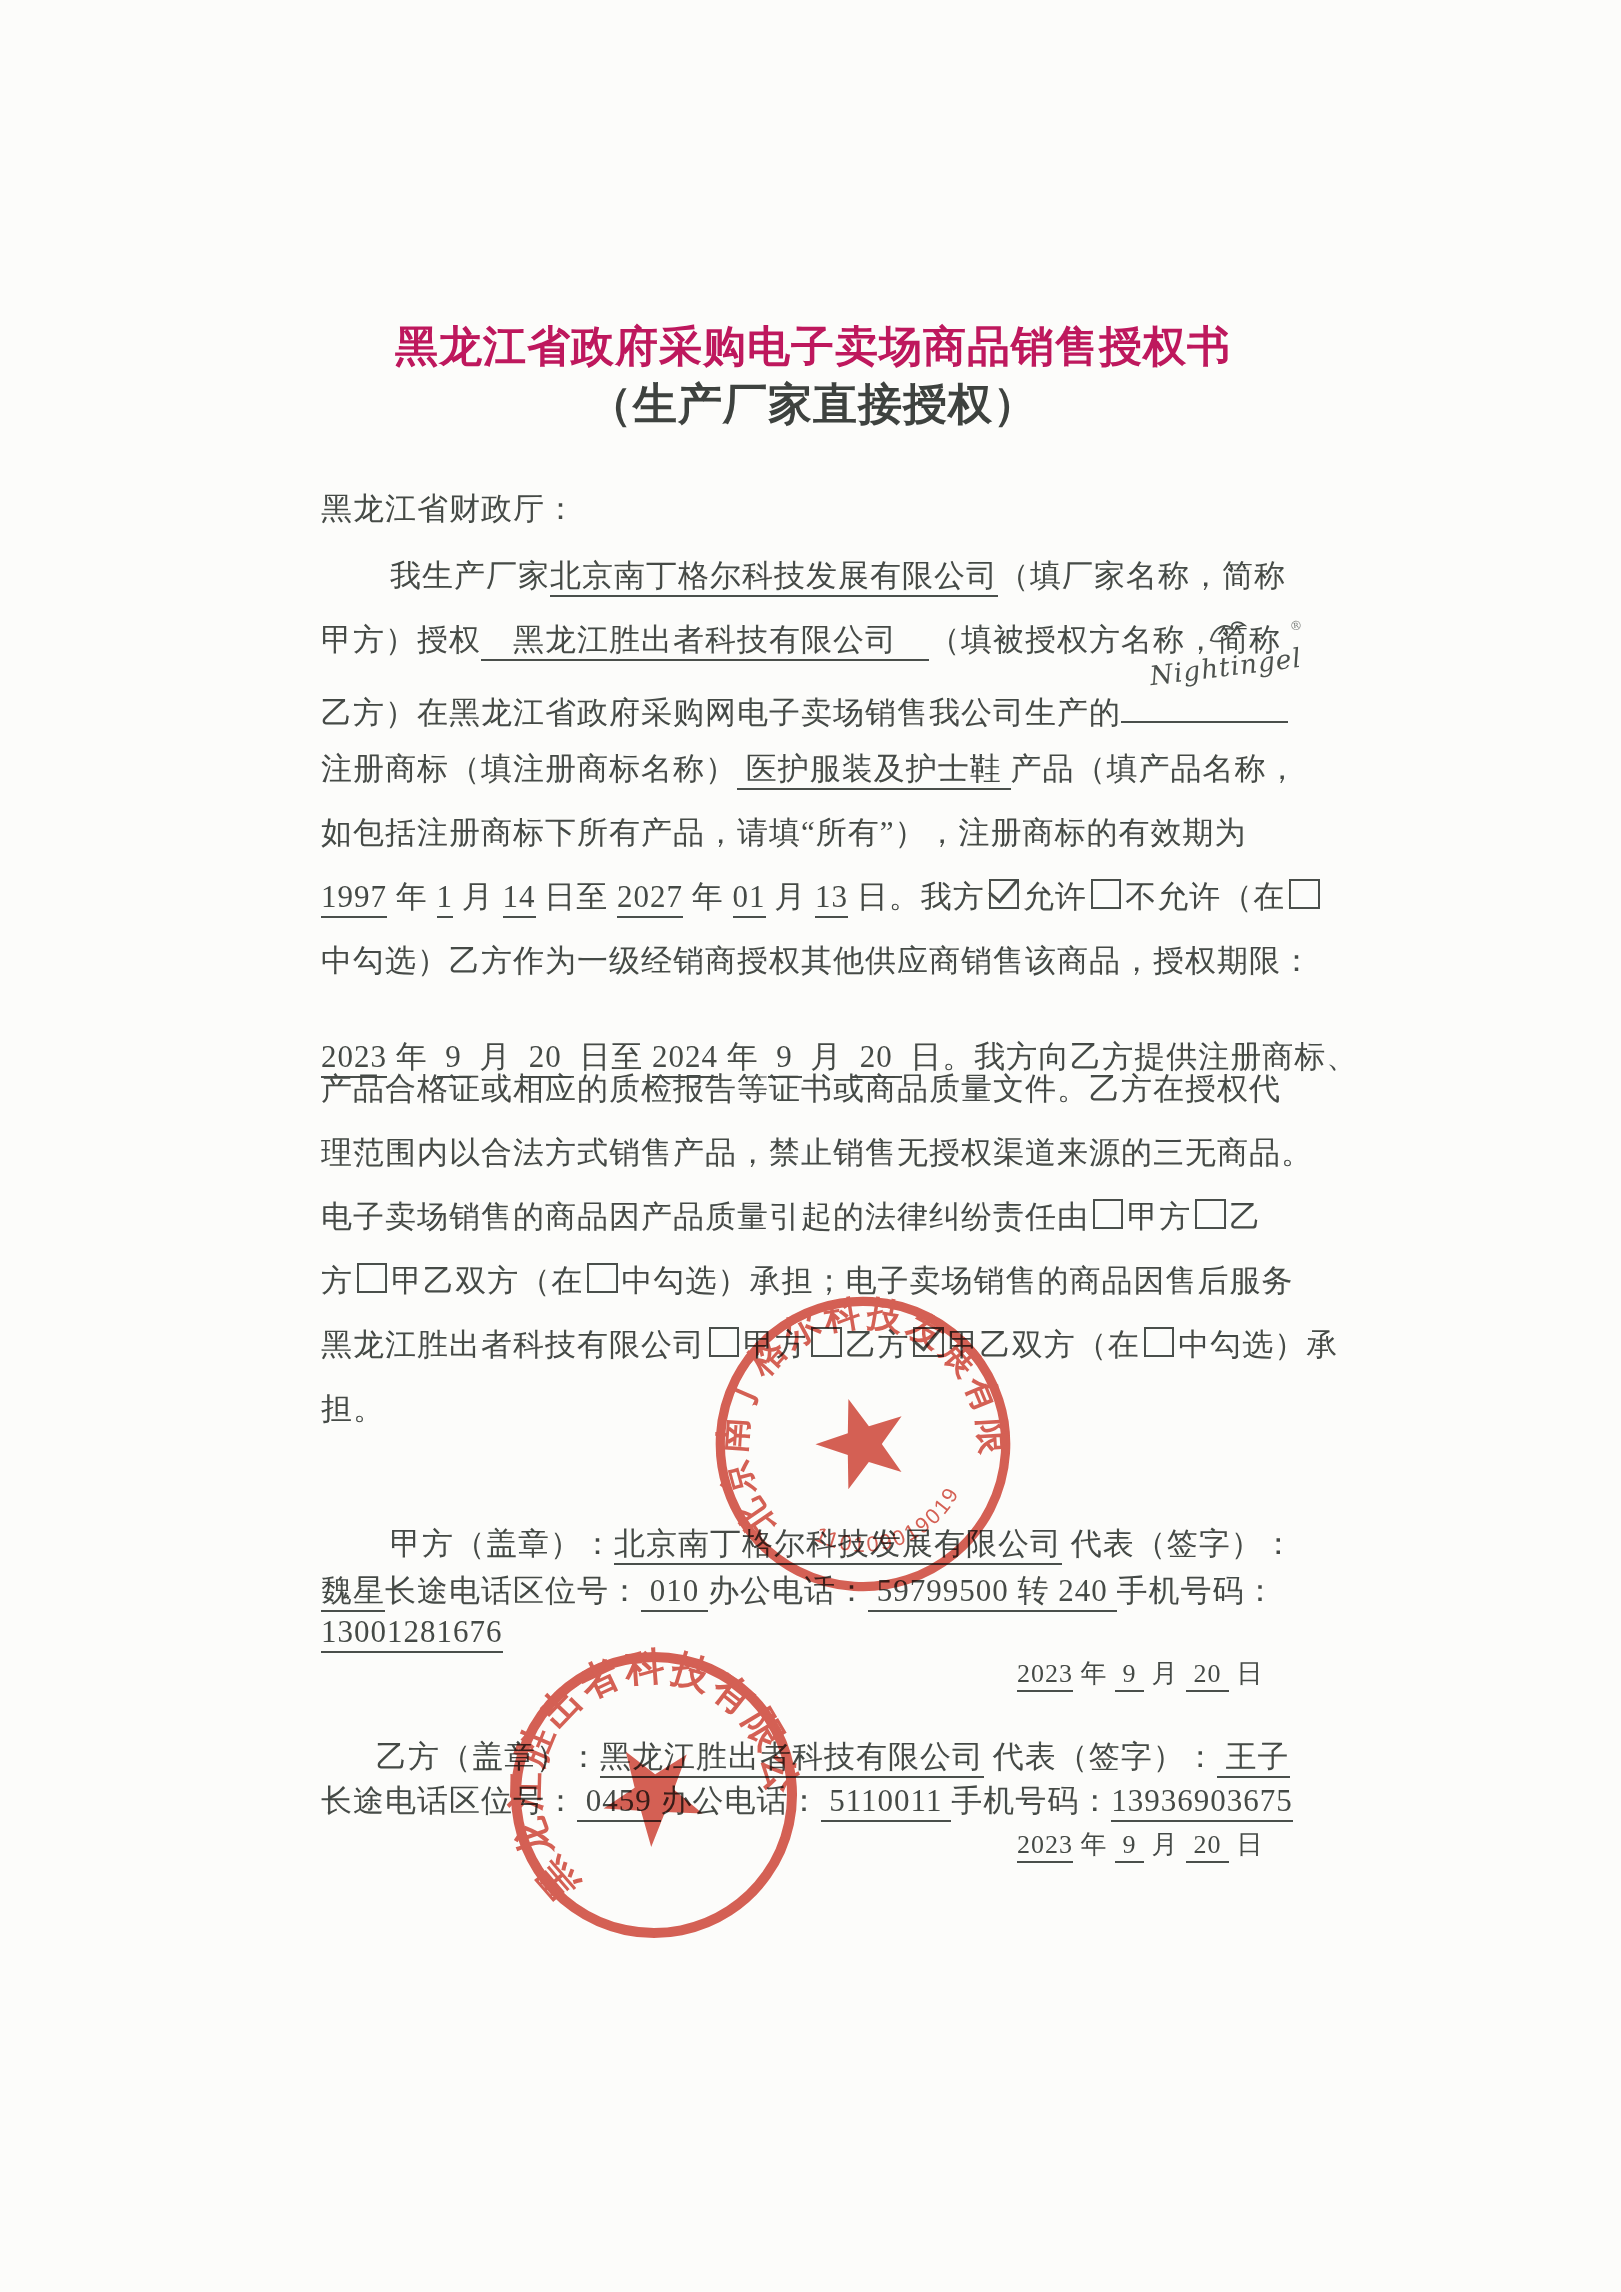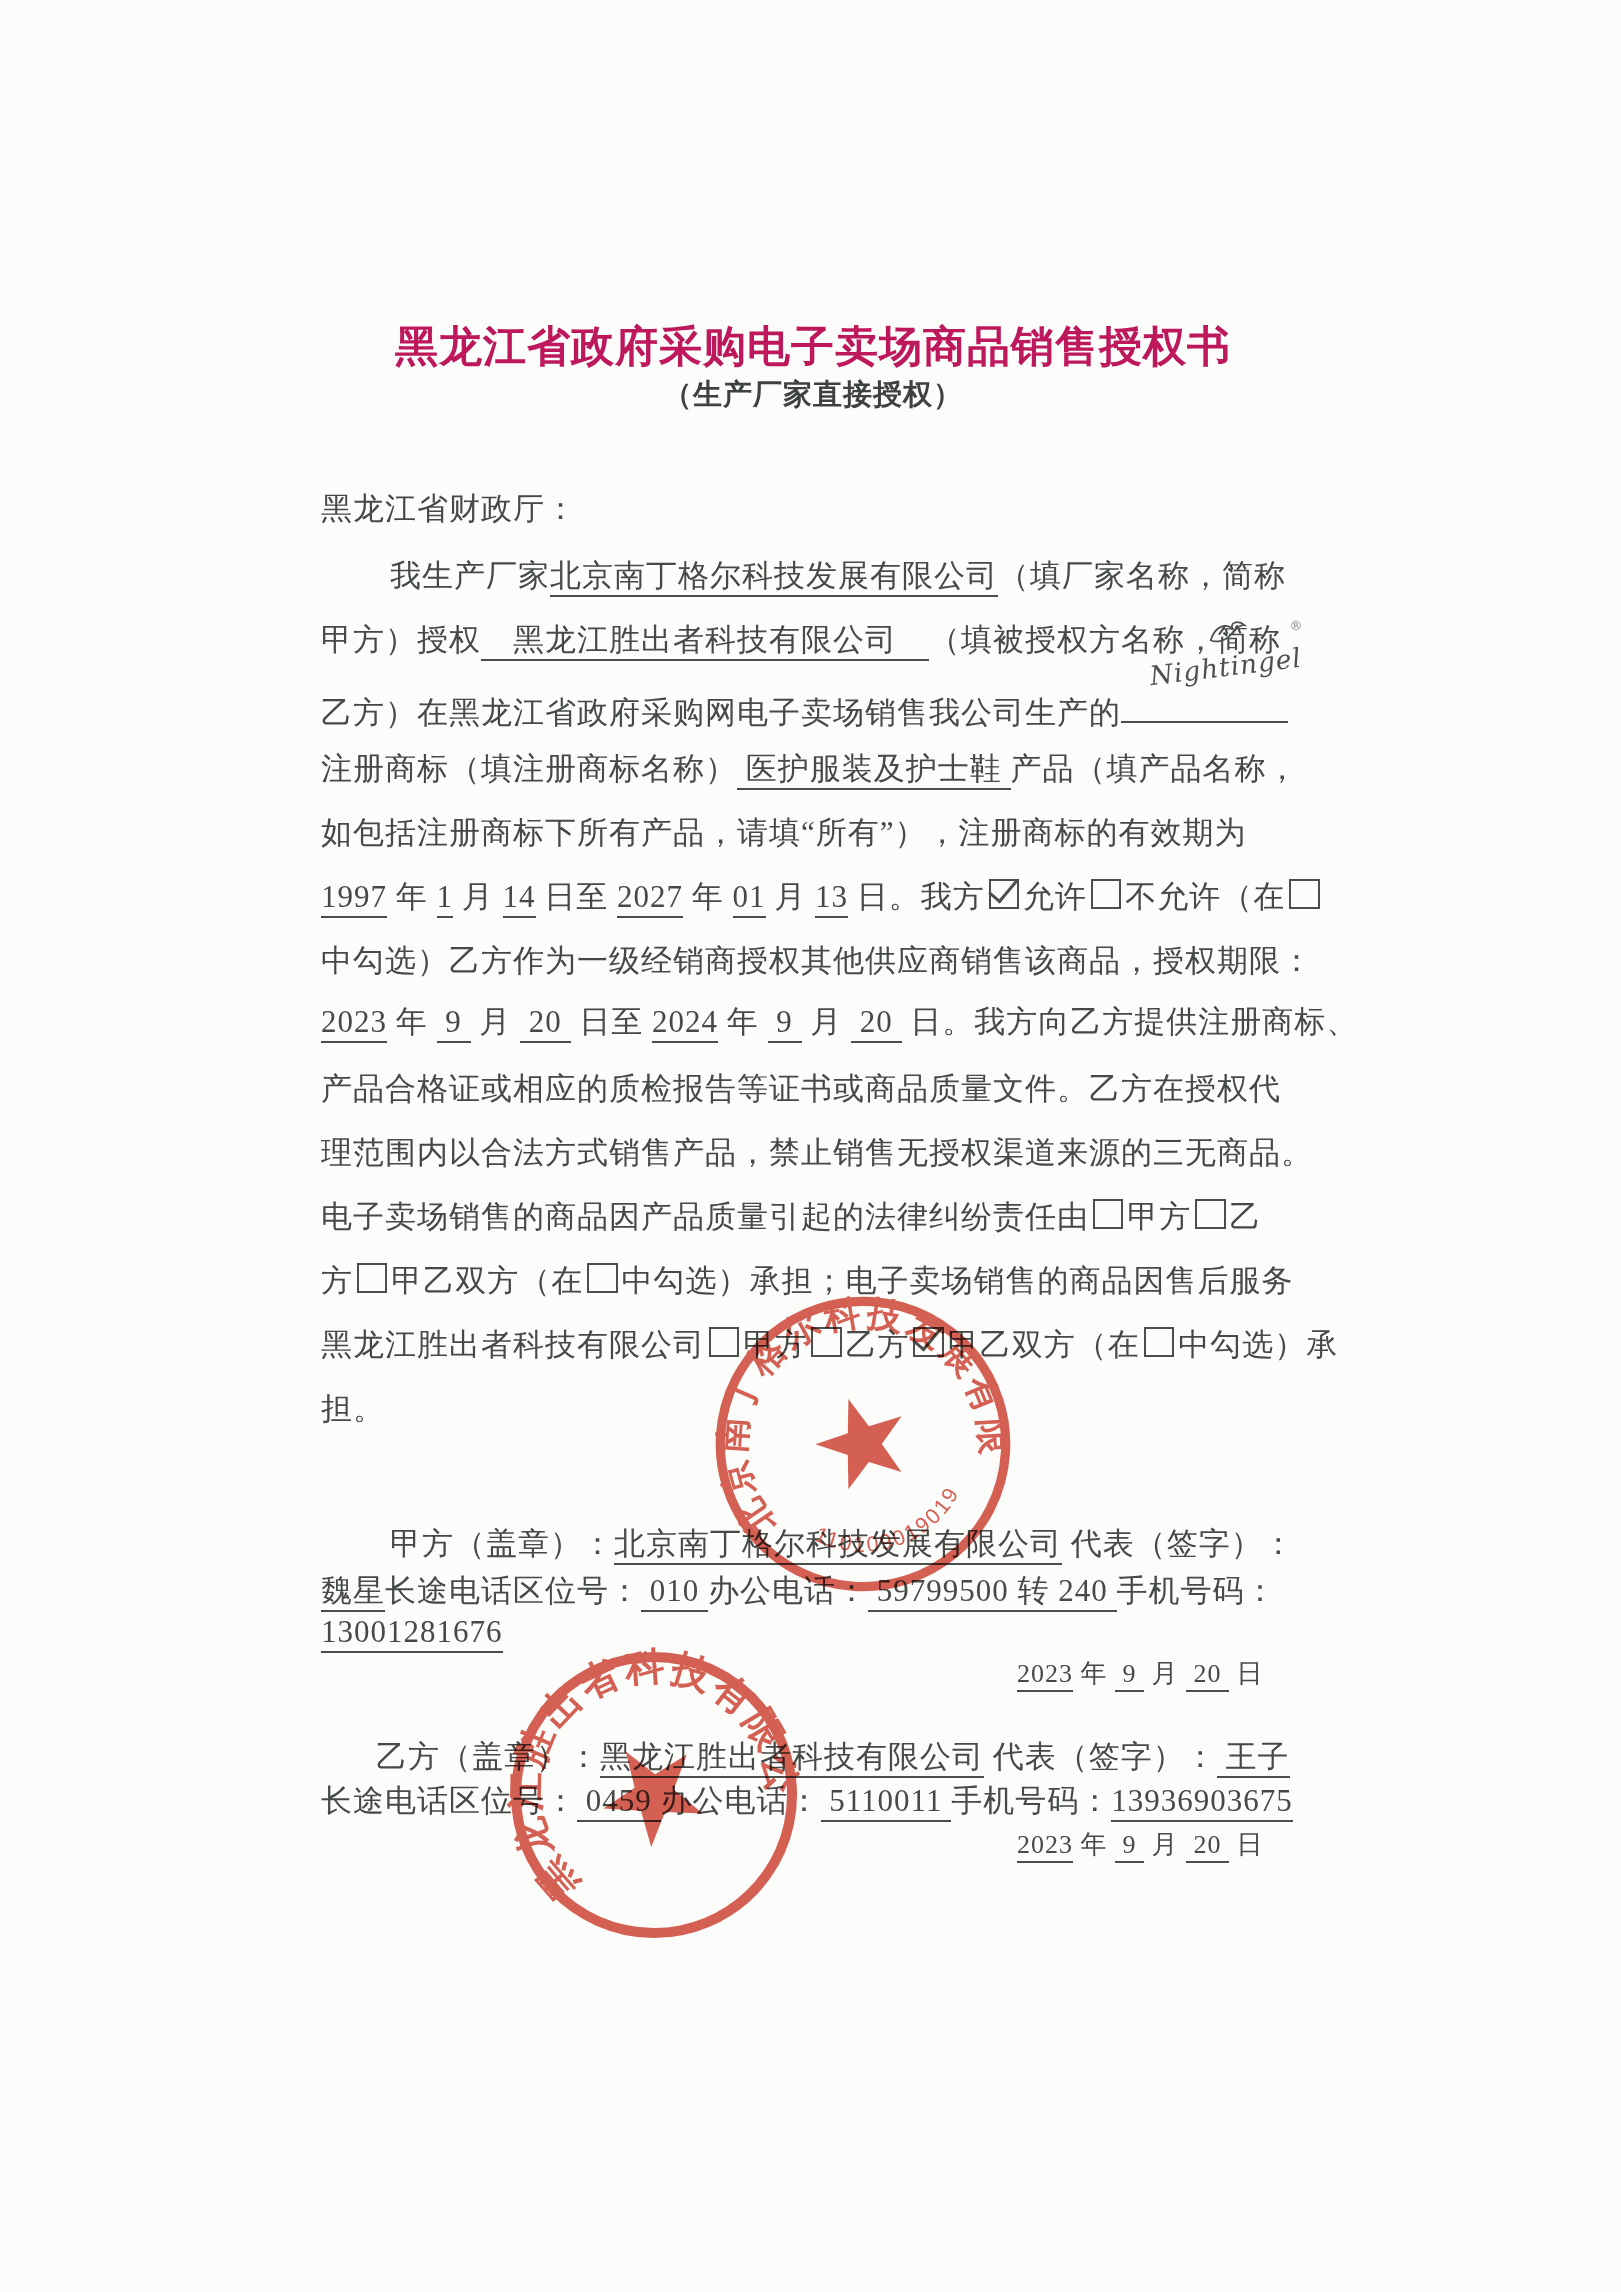--- a/index.html
+++ b/index.html
@@ -5,21 +5,21 @@
   html,body{margin:0;padding:0;background:#e8e8e6;}
   .page{
     position:relative;width:1621px;height:2293px;margin:0 auto;
     background:#fcfcfa;overflow:hidden;
     font-family:"Liberation Serif","DejaVu Serif",serif;
     color:#454a46;
   }
   .ln{position:absolute;left:321px;width:1019px;font-size:31px;line-height:1.25;white-space:pre;letter-spacing:1px;}
   .ctr{left:321px;width:984px;text-align:center;white-space:pre;}
   .title1{font-family:"Liberation Sans","DejaVu Sans",sans-serif;font-weight:700;font-size:43px;letter-spacing:1px;color:#be185d;}
-  .title2{font-family:"Liberation Sans","DejaVu Sans",sans-serif;font-weight:700;font-size:29px;color:#3e423f;}
+  .title2{font-family:"Liberation Sans","DejaVu Sans",sans-serif;font-weight:700;font-size:44px;color:#3e423f;}
   .u{border-bottom:2px solid #4a4f4b;padding-bottom:2px;}
   .blank{display:inline-block;width:167px;height:35px;border-bottom:2.9px solid #4a4f4b;vertical-align:baseline;}
   .cb{display:inline-block;width:26.5px;height:26.5px;border:2.9px solid #4a4f4b;vertical-align:-2px;margin:0 3.9px;position:relative;}
   .cb.ck::after{
     content:"";position:absolute;left:4.9px;top:-7.8px;width:11.8px;height:25.5px;
     border-right:3.9px solid #4a4f4b;border-bottom:3.9px solid #4a4f4b;
     transform:rotate(40deg);
   }
   .stamp{position:absolute;mix-blend-mode:multiply;opacity:.88;}
   .logo{
@@ -49,21 +49,21 @@
   <div class="ln" style="top:686px"><span>乙方）在黑龙江省政府采购网电子卖场销售我公司生产的</span><span class="blank"></span></div>
 
   <div class="ln" style="top:750px"><span>注册商标（填注册商标名称）</span><span class="u"> 医护服装及护士鞋 </span><span>产品（填产品名称，</span></div>
 
   <div class="ln" style="top:814px">如包括注册商标下所有产品，请填“所有”），注册商标的有效期为</div>
 
   <div class="ln" style="top:878px"><span class="u">1997</span><span> 年 </span><span class="u">1</span><span> 月 </span><span class="u">14</span><span> 日至 </span><span class="u">2027</span><span> 年 </span><span class="u">01</span><span> 月 </span><span class="u">13</span><span> 日。我方</span><span class="cb ck"></span><span>允许</span><span class="cb"></span><span>不允许（在</span><span class="cb"></span></div>
 
   <div class="ln" style="top:942px">中勾选）乙方作为一级经销商授权其他供应商销售该商品，授权期限：</div>
 
-  <div class="ln" style="top:1003px"><span class="u">2023</span><span> 年 </span><span class="u"> 9 </span><span> 月 </span><span class="u"> 20 </span><span> 日至 </span><span class="u">2024</span><span> 年 </span><span class="u"> 9 </span><span> 月 </span><span class="u"> 20 </span><span> 日。我方向乙方提供注册商标、</span></div>
+  <div class="ln" style="top:1038px"><span class="u">2023</span><span> 年 </span><span class="u"> 9 </span><span> 月 </span><span class="u"> 20 </span><span> 日至 </span><span class="u">2024</span><span> 年 </span><span class="u"> 9 </span><span> 月 </span><span class="u"> 20 </span><span> 日。我方向乙方提供注册商标、</span></div>
 
   <div class="ln" style="top:1070px">产品合格证或相应的质检报告等证书或商品质量文件。乙方在授权代</div>
   <div class="ln" style="top:1134px">理范围内以合法方式销售产品，禁止销售无授权渠道来源的三无商品。</div>
 
   <div class="ln" style="top:1198px"><span>电子卖场销售的商品因产品质量引起的法律纠纷责任由</span><span class="cb"></span><span>甲方</span><span class="cb"></span><span>乙</span></div>
 
   <div class="ln" style="top:1262px"><span>方</span><span class="cb"></span><span>甲乙双方（在</span><span class="cb"></span><span>中勾选）承担；电子卖场销售的商品因售后服务</span></div>
 
   <div class="ln" style="top:1326px"><span>黑龙江胜出者科技有限公司</span><span class="cb"></span><span>甲方</span><span class="cb"></span><span>乙方</span><span class="cb ck"></span><span>甲乙双方（在</span><span class="cb"></span><span>中勾选）承</span></div>
 

